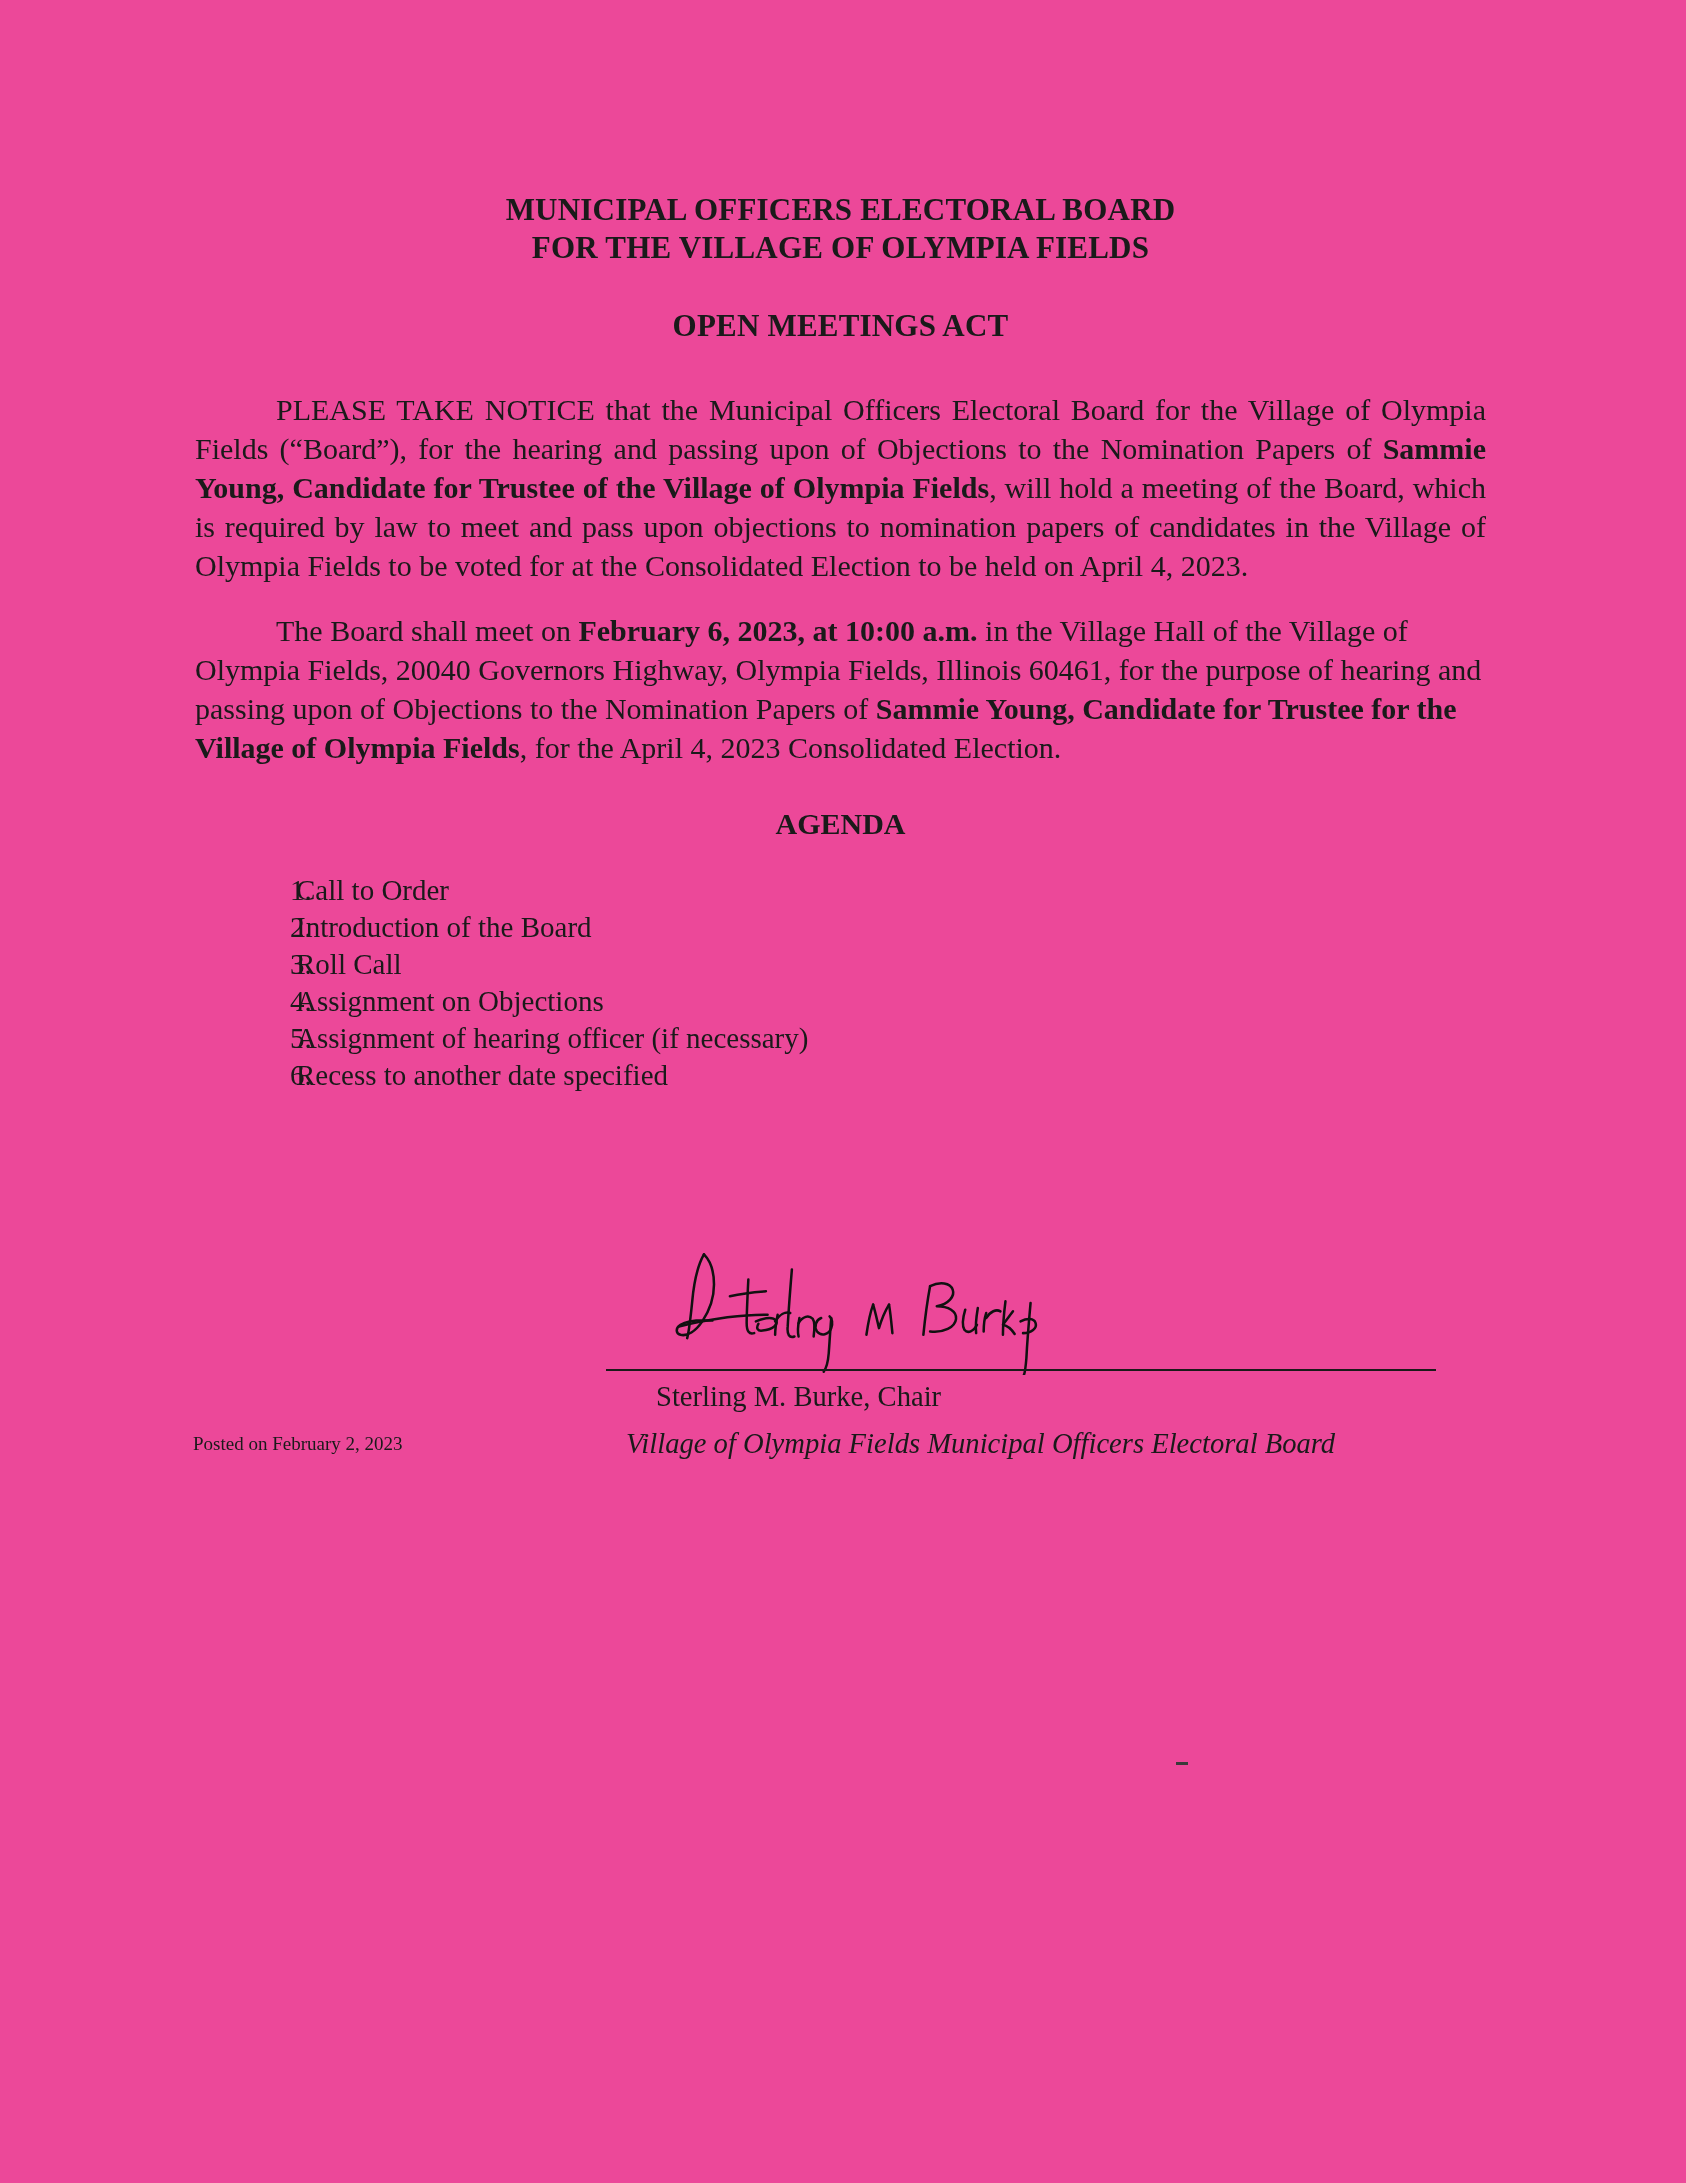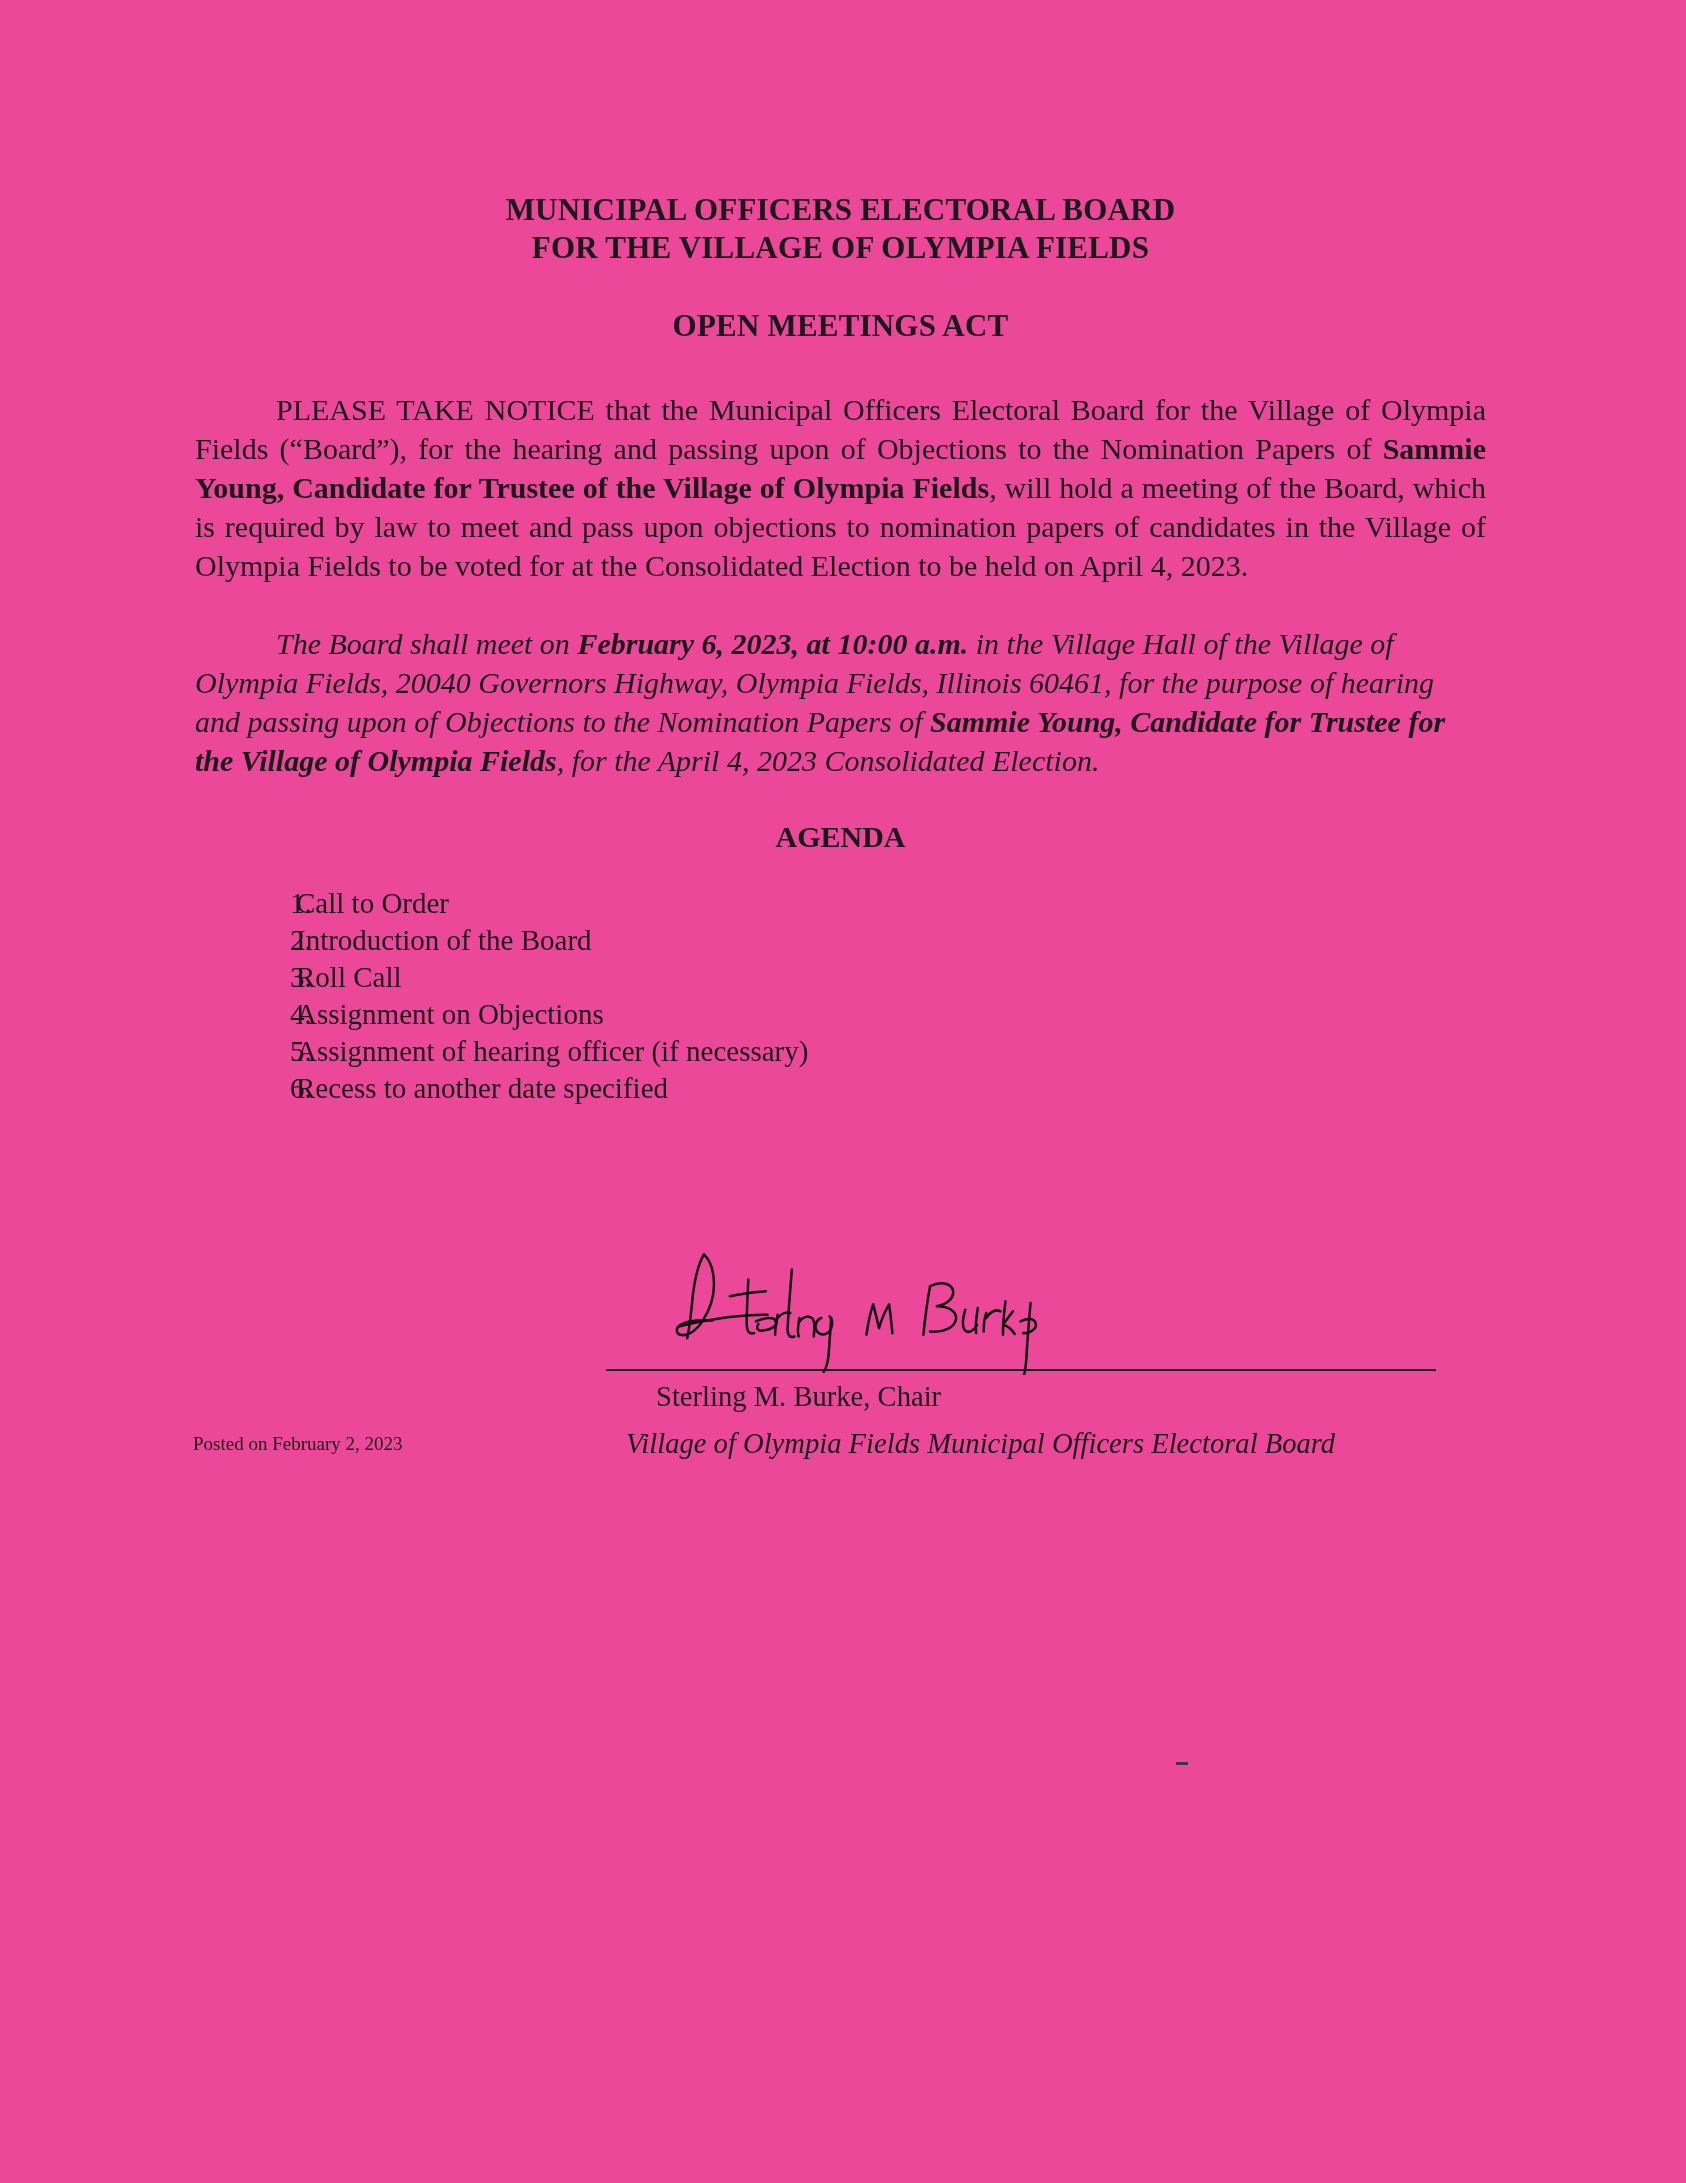--- a/index.html
+++ b/index.html
@@ -43,21 +43,21 @@
 
   
   .para {
     font-size: 30px;
     line-height: 39px;
     text-align: justify;
     text-justify: inter-word;
     margin: 0;
   }
   #para-notice { margin-top: 45px; text-indent: 81px; }
-  #para-meeting { margin-top: 39px; text-indent: 81px; text-align: justify; font-style: italic; }
+  #para-meeting { margin-top: 26px; text-indent: 81px; text-align: justify; }
   #para-meeting { text-align: left; }
   .para b { font-weight: bold; }
 
   
   #agenda-heading {
     margin-top: 38px;
     text-align: center;
     font-weight: bold;
     font-size: 30px;
     line-height: 37px;

